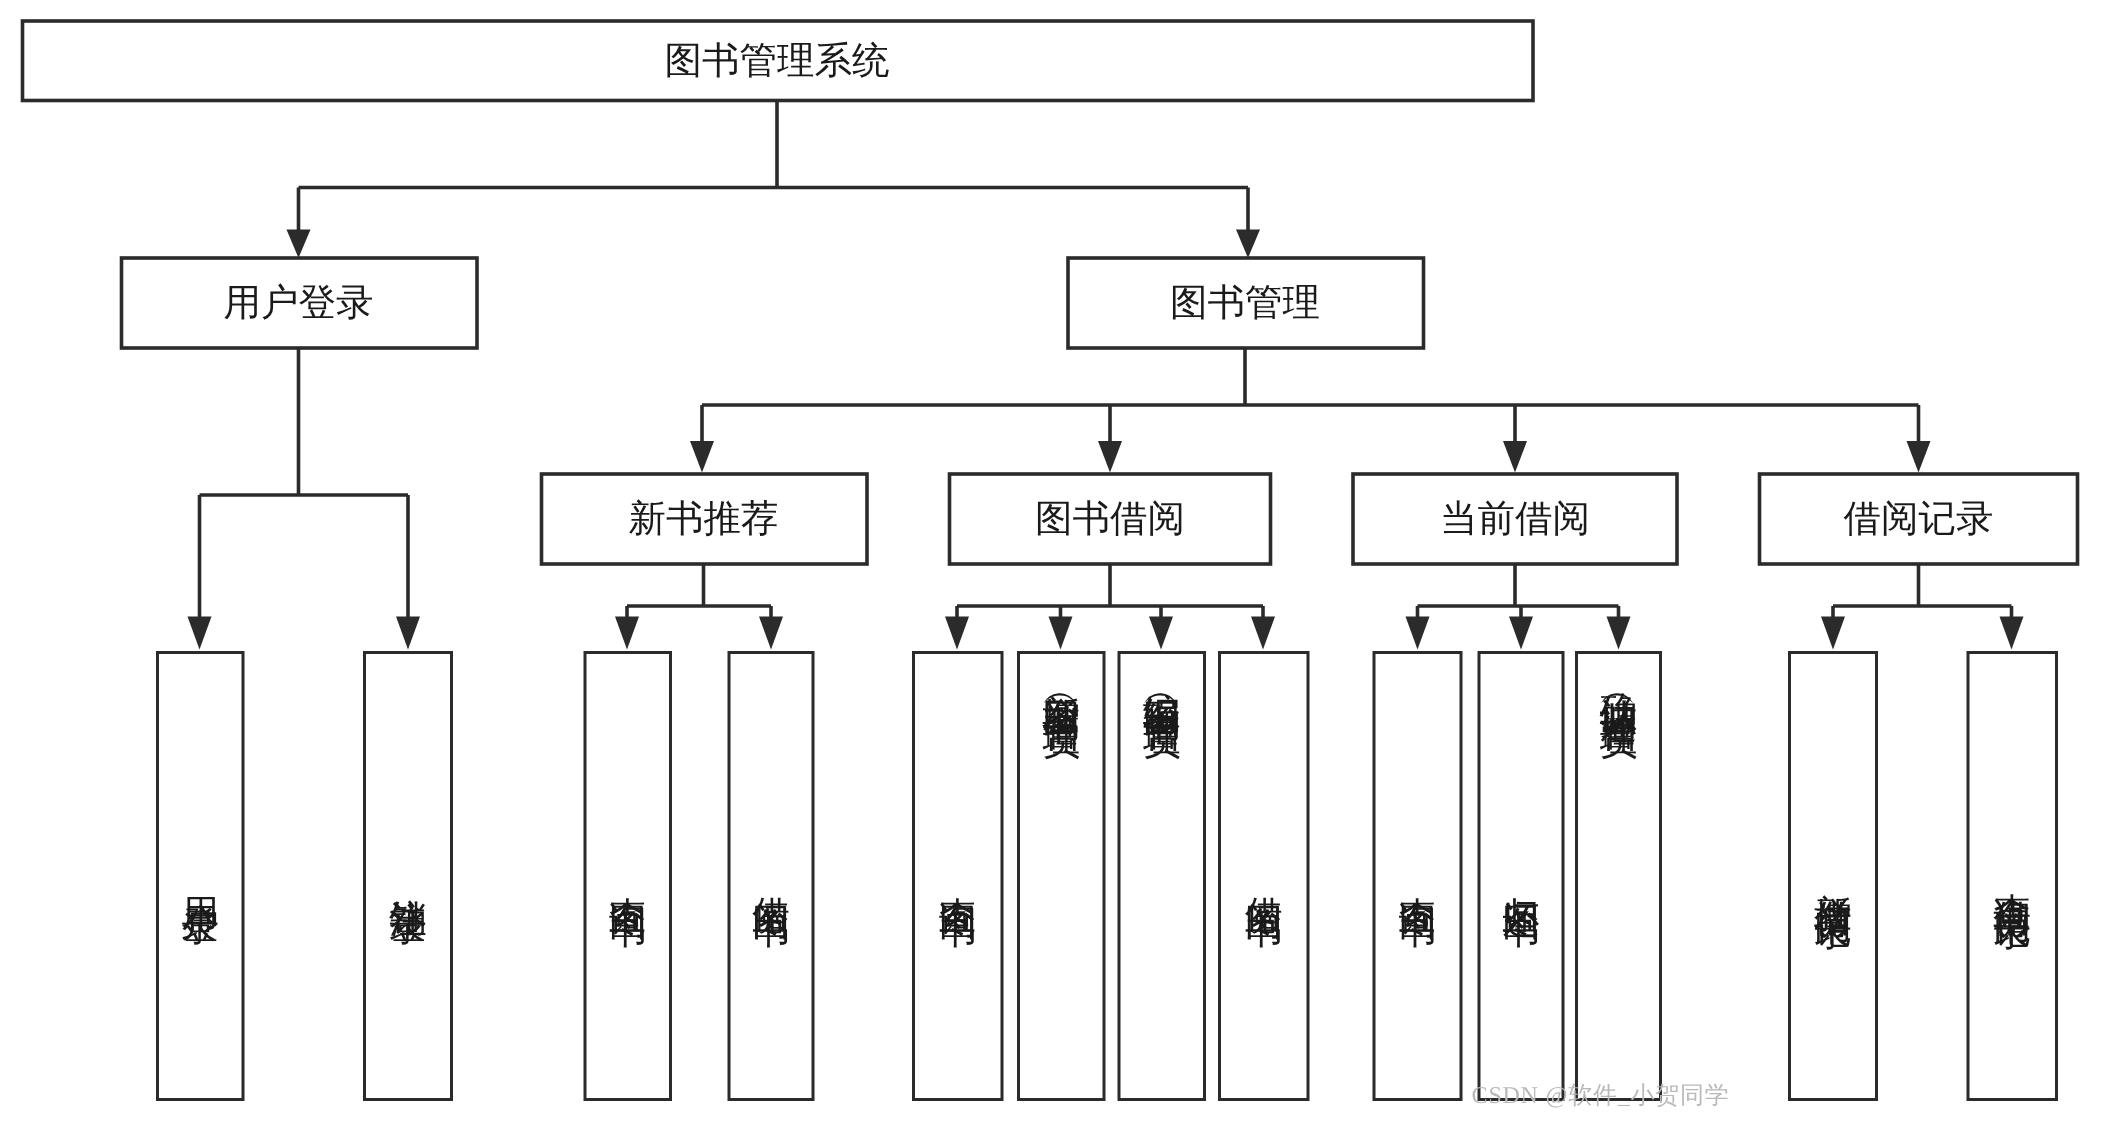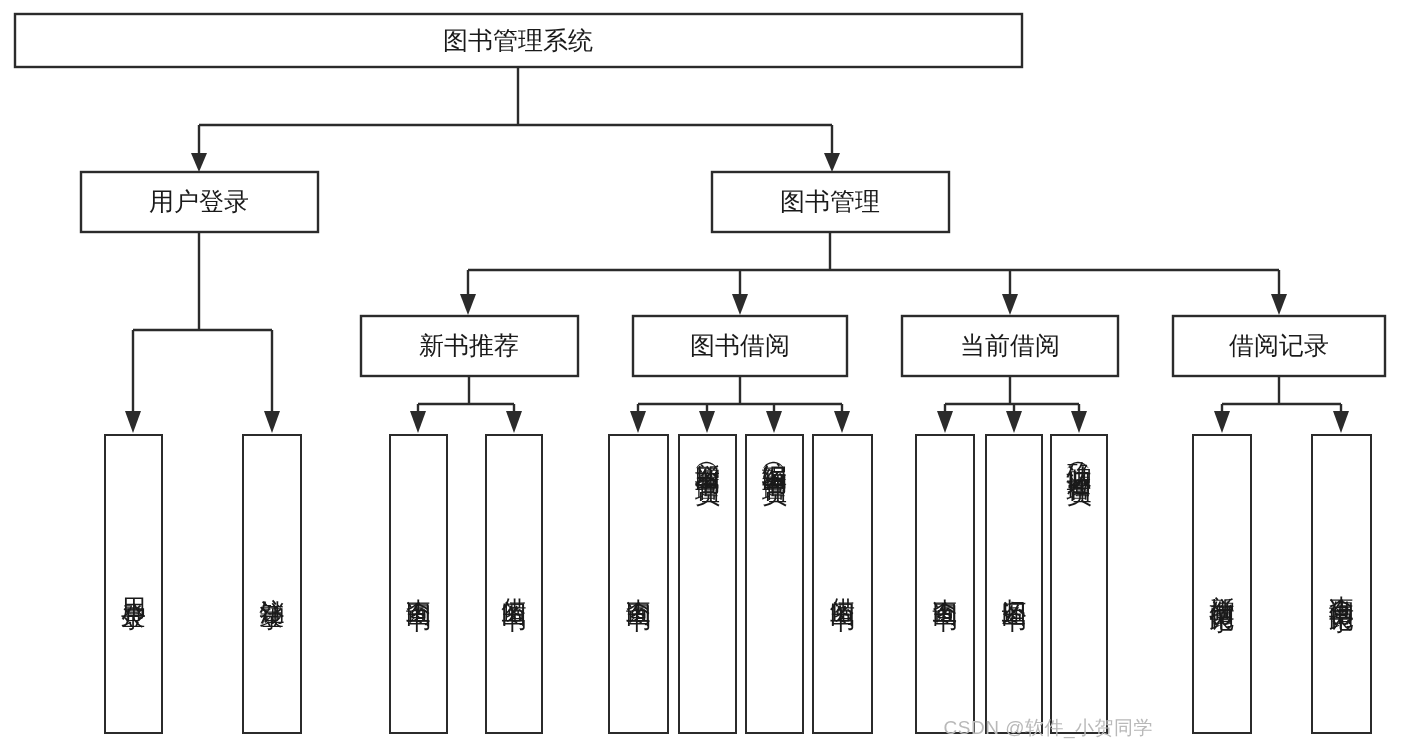--- a/index.html
+++ b/index.html
@@ -46,22 +46,22 @@
   .node-label-h {
     font-family: "DejaVu Sans", "Liberation Sans", sans-serif;
     fill: #1a1a1a;
     text-anchor: middle;
     dominant-baseline: middle;
   }
   .watermark-text {
     position: absolute;
     right: 12px;
     bottom: 6px;
-    font-family: Liberation Sans, sans-serif;
-    font-size: 19px;
+    font-family: Liberation Serif, serif;
+    font-size: 16px;
     color: #b9b9b9;
     letter-spacing: 0.5px;
     white-space: nowrap;
     user-select: none;
   }
   
   .vnode {
     position: absolute;
     box-sizing: border-box;
     background: #ffffff;

